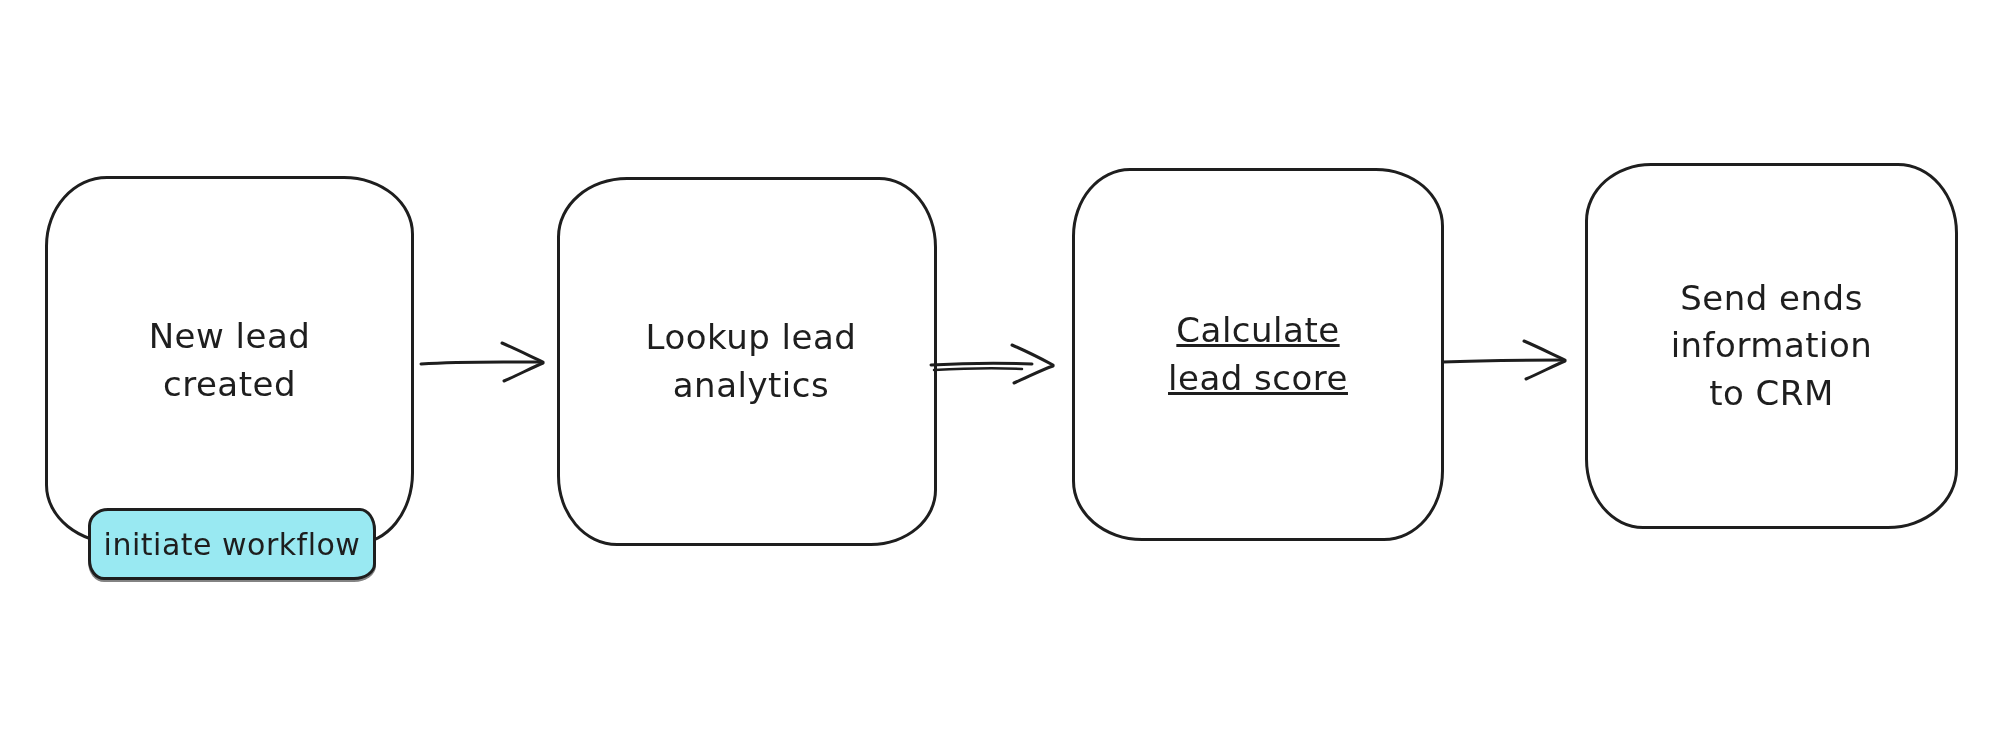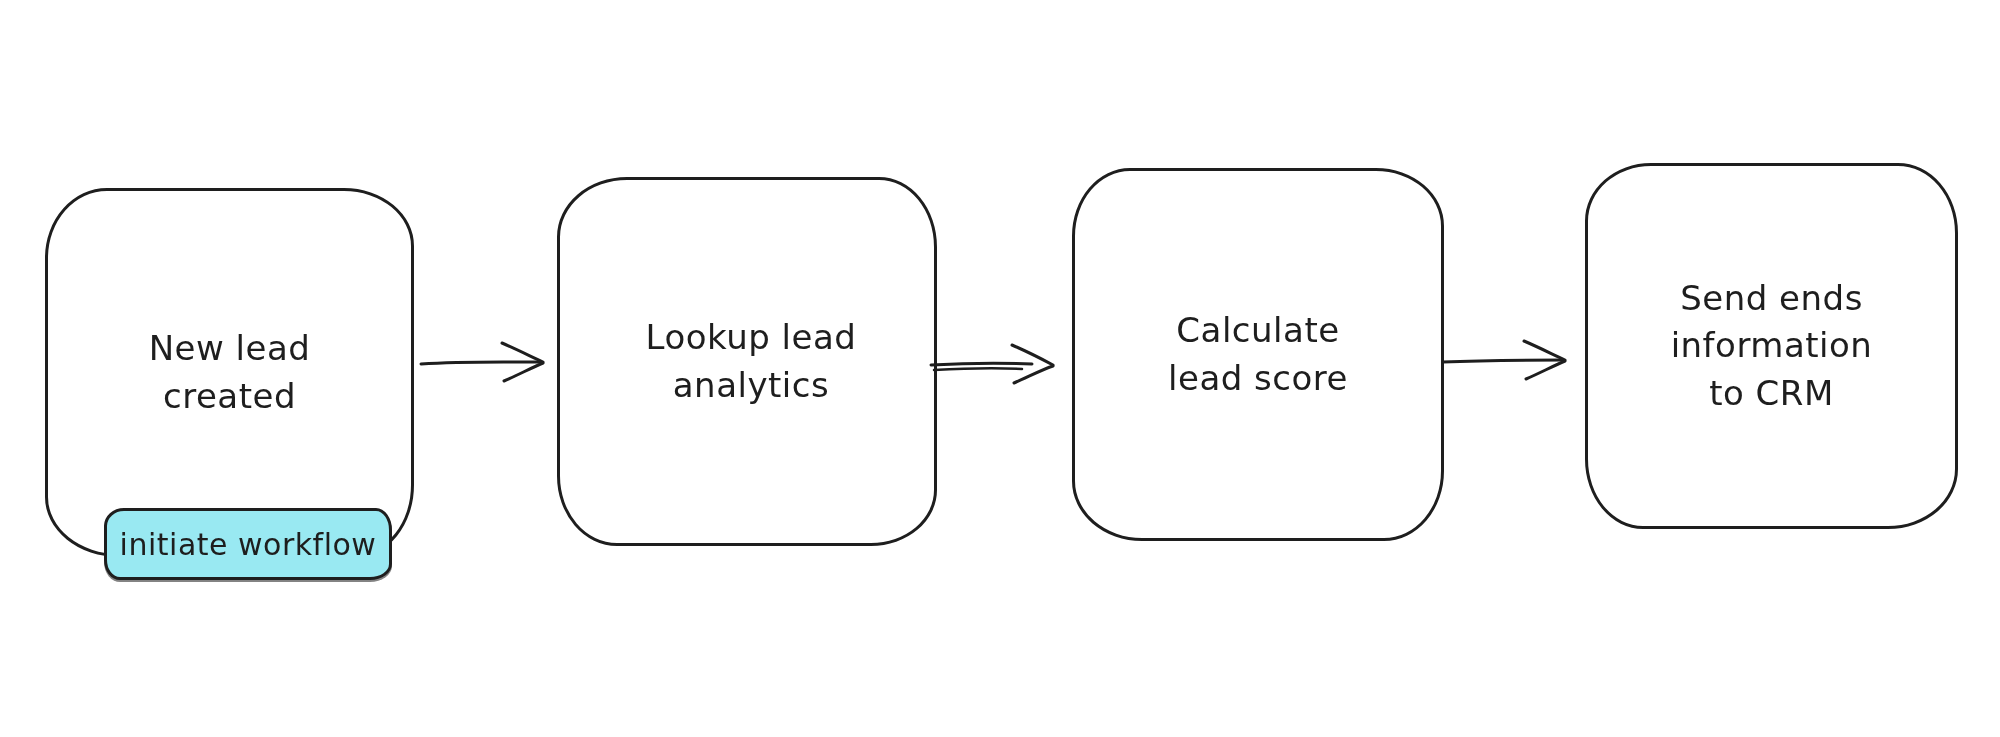--- a/index.html
+++ b/index.html
@@ -58,25 +58,25 @@
     fill: none;
     stroke: #1e1e1e;
     stroke-linecap: round;
   }
 </style>
 </head>
 <body>
 
 <div id="canvas">
 
-  <div class="node n1" style="left:45px; top:188px; width:363px; height:363px;">
+  <div class="node n1" style="left:45px; top:176px; width:363px; height:363px;">
     <div class="node-label">New lead
 created</div>
   </div>
-  <div class="badge" style="left:88px; top:508px; width:282px; height:66px;margin-left:16px;">
+  <div class="badge" style="left:88px; top:508px; width:282px; height:66px;">
     <span>initiate workflow</span>
   </div>
 
   <svg class="arrow" style="left:418px; top:330px;" width="134" height="64" viewBox="0 0 134 64">
     <path d="M3 34 C 45 31, 85 32, 123 32" stroke-width="3"></path>
     <path d="M84 13 C 98 19, 112 26, 125 32" stroke-width="3"></path>
     <path d="M86 51 C 100 45, 113 38, 125 33" stroke-width="3"></path>
   </svg>
 
   <div class="node n2" style="left:557px; top:177px; width:366px; height:363px;">
@@ -84,21 +84,21 @@
 analytics</div>
   </div>
 
   <svg class="arrow" style="left:928px; top:332px;" width="134" height="64" viewBox="0 0 134 64">
     <path d="M3 33 C 40 31, 78 31, 104 32" stroke-width="3"></path>
     <path d="M6 38 C 44 36, 72 36, 94 37" stroke-width="2.5"></path>
     <path d="M84 13 C 98 19, 112 26, 125 33" stroke-width="3"></path>
     <path d="M86 51 C 100 45, 113 38, 125 34" stroke-width="3"></path>
   </svg>
 
-  <div class="node n3" style="left:1072px; top:168px; width:366px; height:367px;">
+  <div class="node n3" style="left:1072px; top:168px; width:366px; height:367px;text-decoration:underline;">
     <div class="node-label">Calculate
 lead score</div>
   </div>
 
   <svg class="arrow" style="left:1440px; top:328px;" width="134" height="64" viewBox="0 0 134 64">
     <path d="M3 34 C 45 32, 85 32, 123 32" stroke-width="3"></path>
     <path d="M84 13 C 98 19, 112 26, 125 32" stroke-width="3"></path>
     <path d="M86 51 C 100 45, 113 38, 125 33" stroke-width="3"></path>
   </svg>
 

